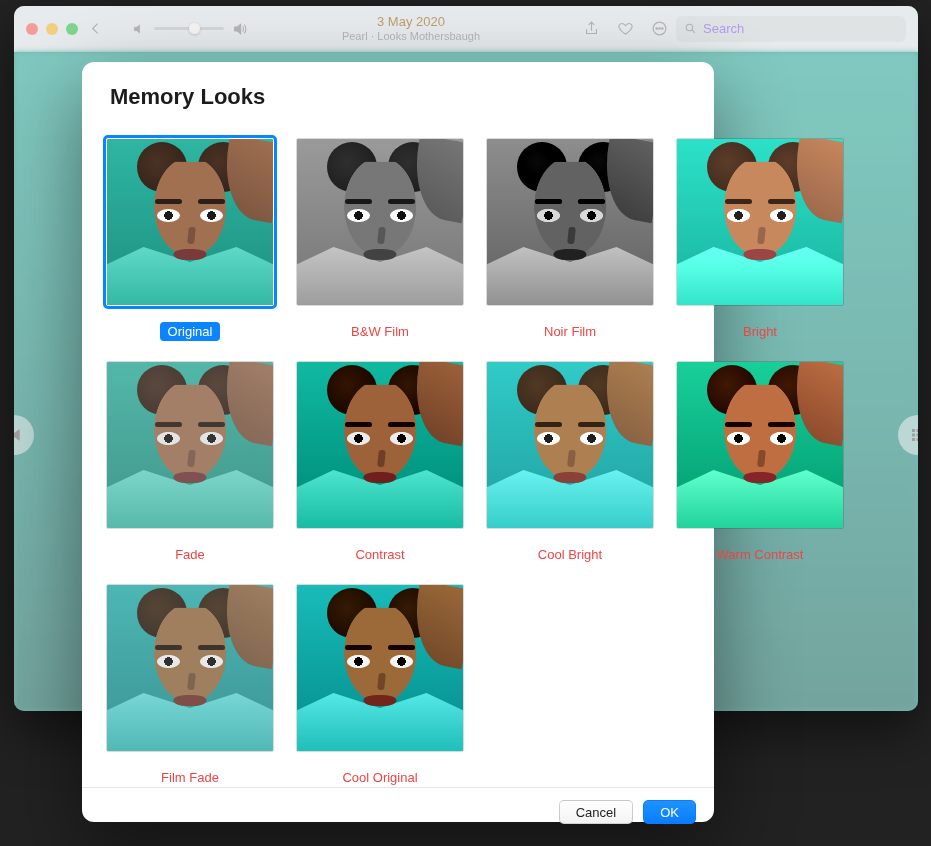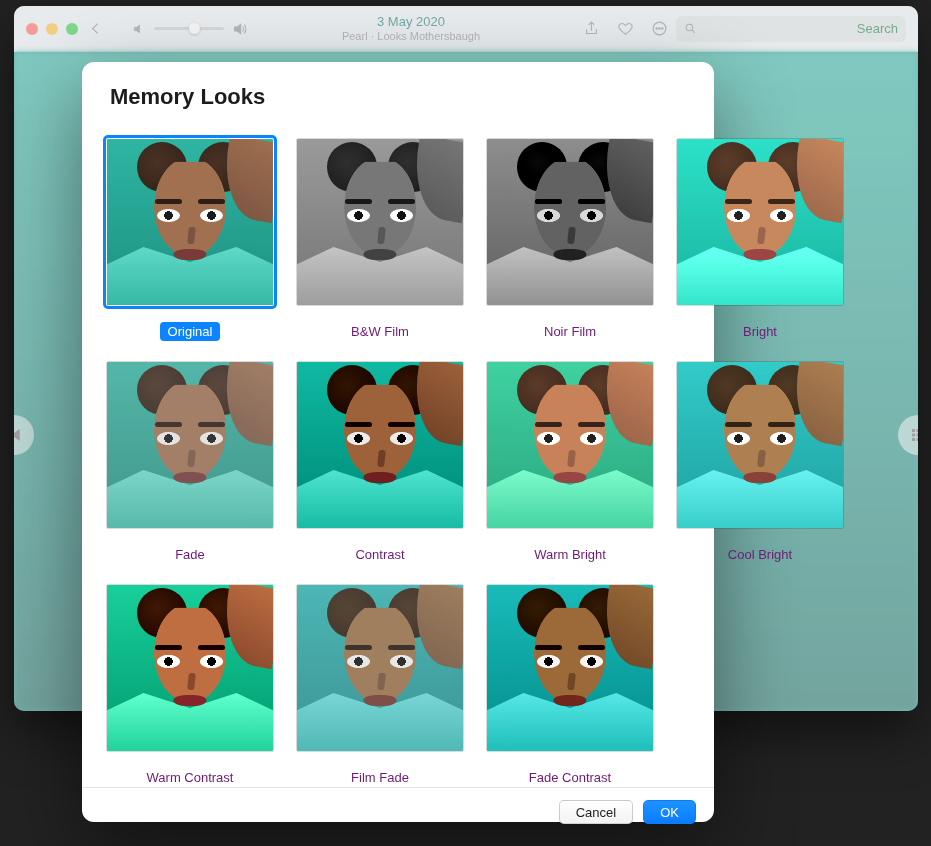--- a/index.html
+++ b/index.html
@@ -16,28 +16,28 @@
   height: 46px; background: rgba(245,245,247,.94); display: flex; align-items: center;
   padding: 0 12px; border-bottom: 1px solid rgba(0,0,0,.08);
 }
 .dimmer {
   position: absolute; inset: 0; background: rgba(230,230,232,.45); pointer-events: none;
 }
 .traffic { display: flex; gap: 8px; }
 .traffic span { width: 12px; height: 12px; border-radius: 50%; display: block; }
 .tl-red { background:#ff5f57; } .tl-yel { background:#febc2e; } .tl-grn { background:#28c840; }
 .title-center { flex: 1; text-align: center; line-height: 1.2; }
-.title-date { font-size: 13px; color: #0f766e; }
+.title-date { font-size: 13px; color: #a16207; }
 .title-sub  { font-size: 11px; color: #8a8a8e; }
 .tb-icon { width: 26px; height: 26px; display: flex; align-items: center; justify-content: center;
   color: #8a8a8e; margin: 0 4px; }
 .tb-icon svg { width: 17px; height: 17px; stroke: currentColor; fill: none; stroke-width: 1.6; }
 .search-field {
   width: 230px; height: 26px; border-radius: 6px; background: rgba(0,0,0,.06);
-  display: flex; align-items: center; padding: 0 8px; gap: 6px; color: #15803d; font-size: 13px; justify-content: space-between;
+  display: flex; align-items: center; padding: 0 8px; gap: 6px; color: #8b5cf6; font-size: 13px;
 }
 .vol-group { display: flex; align-items: center; gap: 8px; margin-left: 20px; }
 .vol-track { width: 70px; height: 3px; border-radius: 2px; background: rgba(0,0,0,.15); position: relative; }
 .vol-track::after { content:''; position:absolute; left:50%; top:-4px; width:11px; height:11px;
   border-radius:50%; background:#fff; box-shadow:0 1px 3px rgba(0,0,0,.3); }
 
 .app-body { position: absolute; inset: 46px 0 0 0; display: flex;
   align-items: center; justify-content: center; }
 .bg-photo {
   width: 100%; height: 100%;
@@ -71,21 +71,21 @@
   flex: 1; padding: 0 24px; display: grid; grid-template-columns: repeat(4, 1fr);
   column-gap: 22px; row-gap: 20px; align-content: start;
 }
 .look { display: flex; flex-direction: column; align-items: center; cursor: pointer; gap: 8px; }
 .thumb {
   width: 168px; height: 168px; border-radius: 2px; position: relative; overflow: hidden;
   border: 1px solid rgba(0,0,0,.15);
 }
 .look.selected .thumb { outline: 3px solid #0a84ff; outline-offset: 0; border-color: transparent; }
 .look-label {
-  margin-top: 8px; font-size: 13px; color: #701a75; text-align: center;
+  margin-top: 8px; font-size: 13px; color: #ef4444; text-align: center;
   padding: 2px 8px; border-radius: 4px;
 }
 .look.selected .look-label { background: #0a84ff; color: #fff; }
 
 
 .face {
   position: absolute; inset: 0;
   background: linear-gradient(180deg, var(--bg1,#2eb6a3), var(--bg2,#1e8f80));
 }
 .face::before { 
@@ -328,37 +328,20 @@
             <div class="eye l"></div>
             <div class="eye r"></div>
             <div class="nose"></div>
             <div class="lips"></div>
           </div>
         </div>
         <div class="look-label">Contrast</div>
       </div>
       <div class="look">
         <div class="thumb">
-          <div class="face f-warmbright">
-            <div class="bun l"></div>
-            <div class="bun r"></div>
-            <div class="hand"></div>
-            <div class="head"></div>
-            <div class="brow l"></div>
-            <div class="brow r"></div>
-            <div class="eye l"></div>
-            <div class="eye r"></div>
-            <div class="nose"></div>
-            <div class="lips"></div>
-          </div>
-        </div>
-        <div class="look-label">Warm Bright</div>
-      </div>
-      <div class="look">
-        <div class="thumb">
           <div class="face f-coolbright">
             <div class="bun l"></div>
             <div class="bun r"></div>
             <div class="hand"></div>
             <div class="head"></div>
             <div class="brow l"></div>
             <div class="brow r"></div>
             <div class="eye l"></div>
             <div class="eye r"></div>
             <div class="nose"></div>
@@ -409,21 +392,21 @@
             <div class="hand"></div>
             <div class="head"></div>
             <div class="brow l"></div>
             <div class="brow r"></div>
             <div class="eye l"></div>
             <div class="eye r"></div>
             <div class="nose"></div>
             <div class="lips"></div>
           </div>
         </div>
-        <div class="look-label">Fade Contrast</div>
+        <div class="look-label">Cool Original</div>
       </div>
     </div>
 
   <div class="modal-footer">
     <div class="btn">Cancel</div>
     <div class="btn primary">OK</div>
   </div>
 </div>
 
 </body></html>

